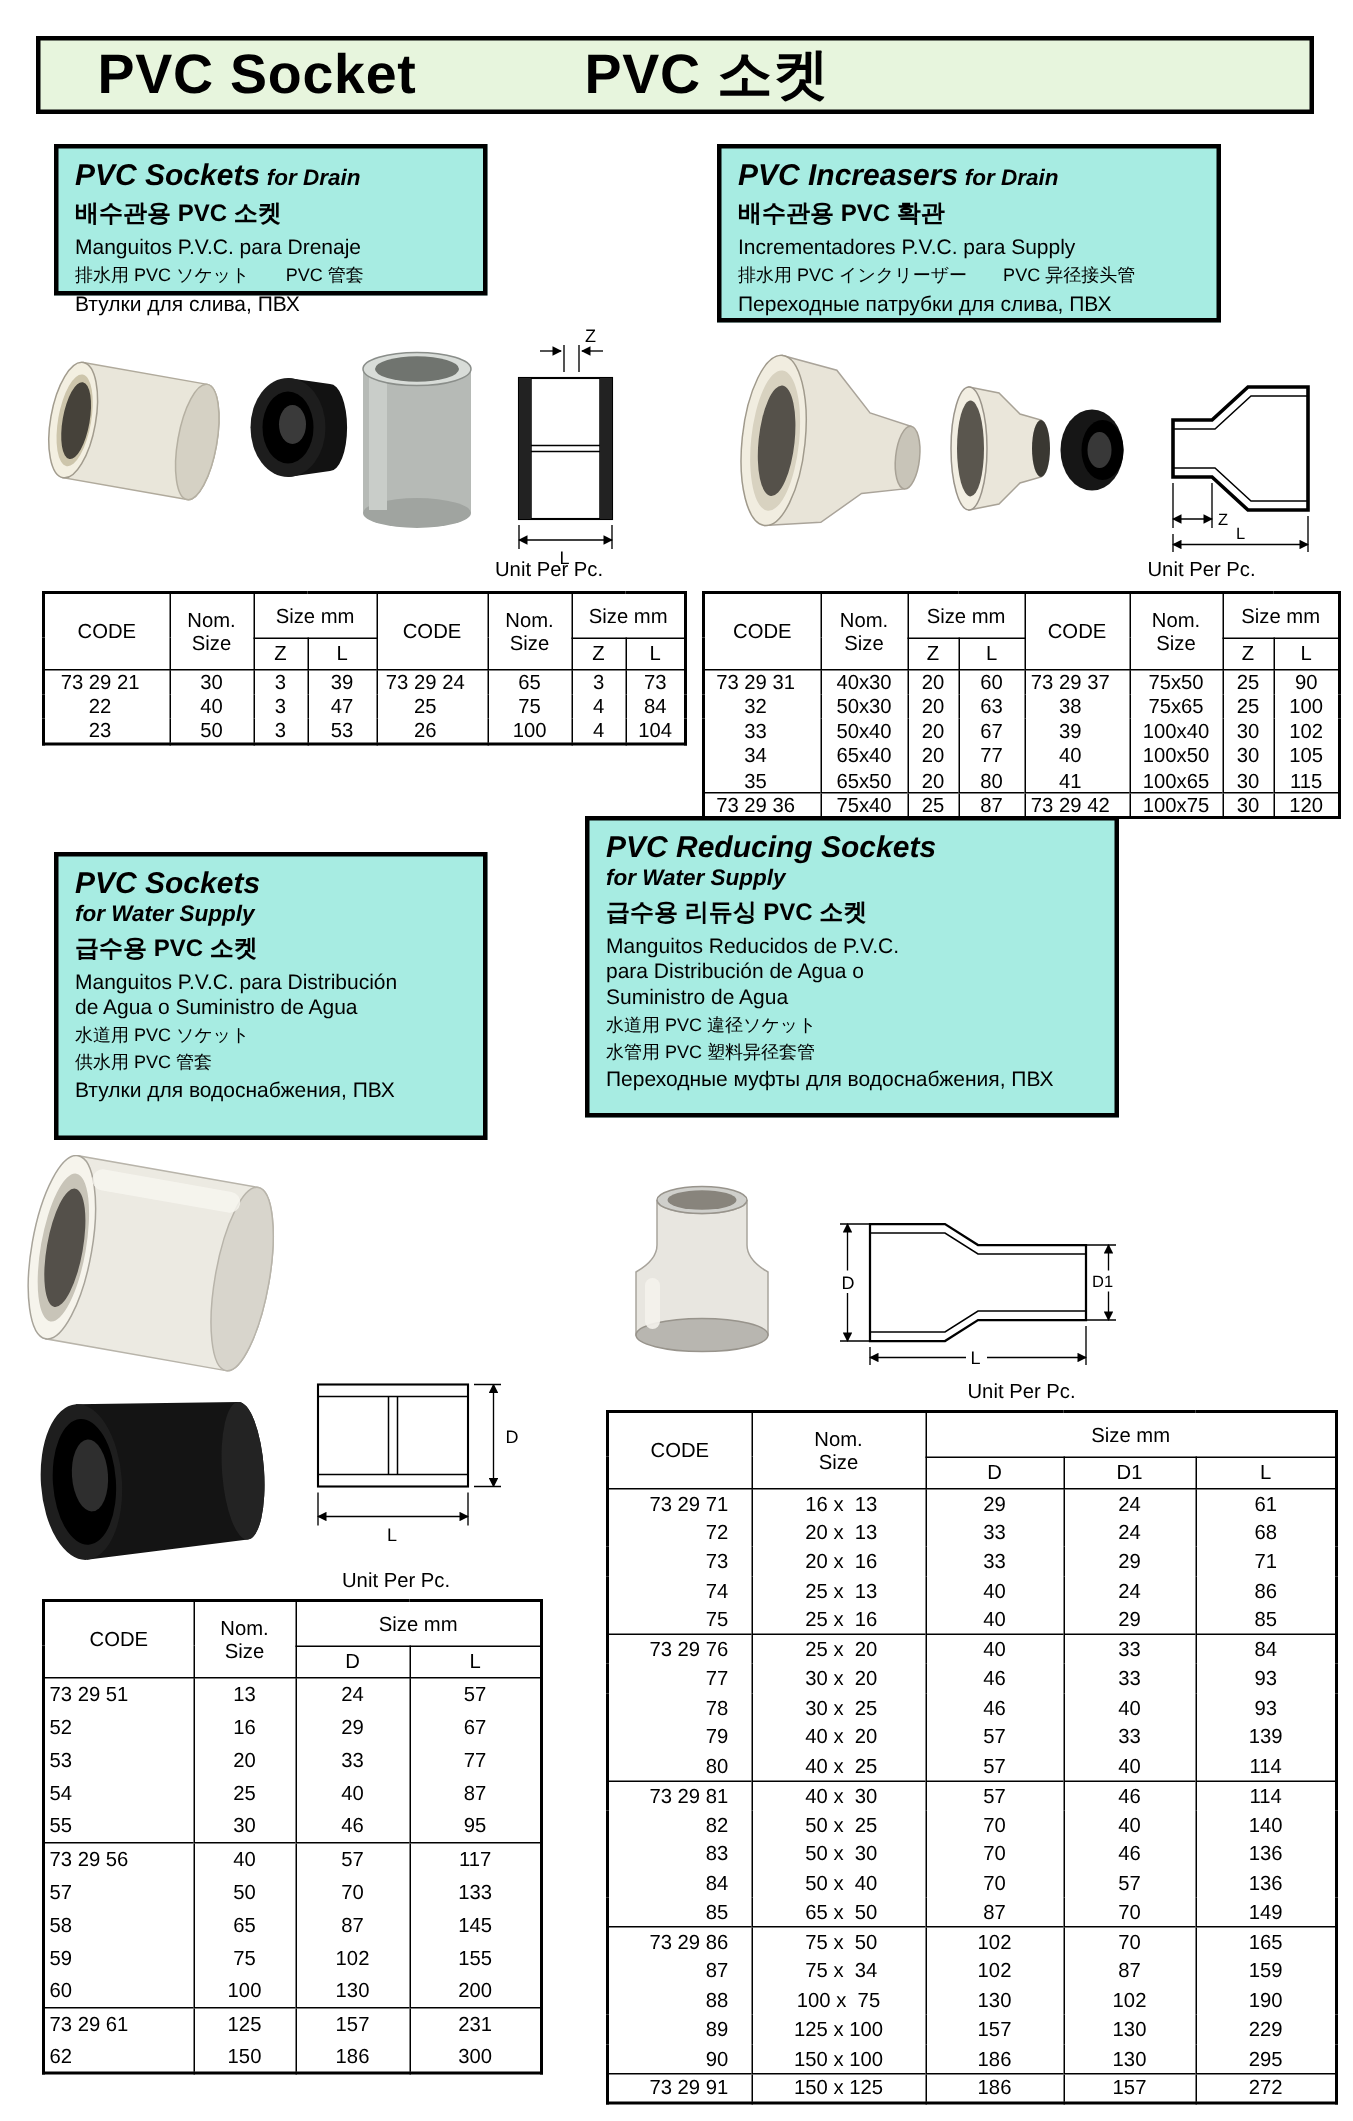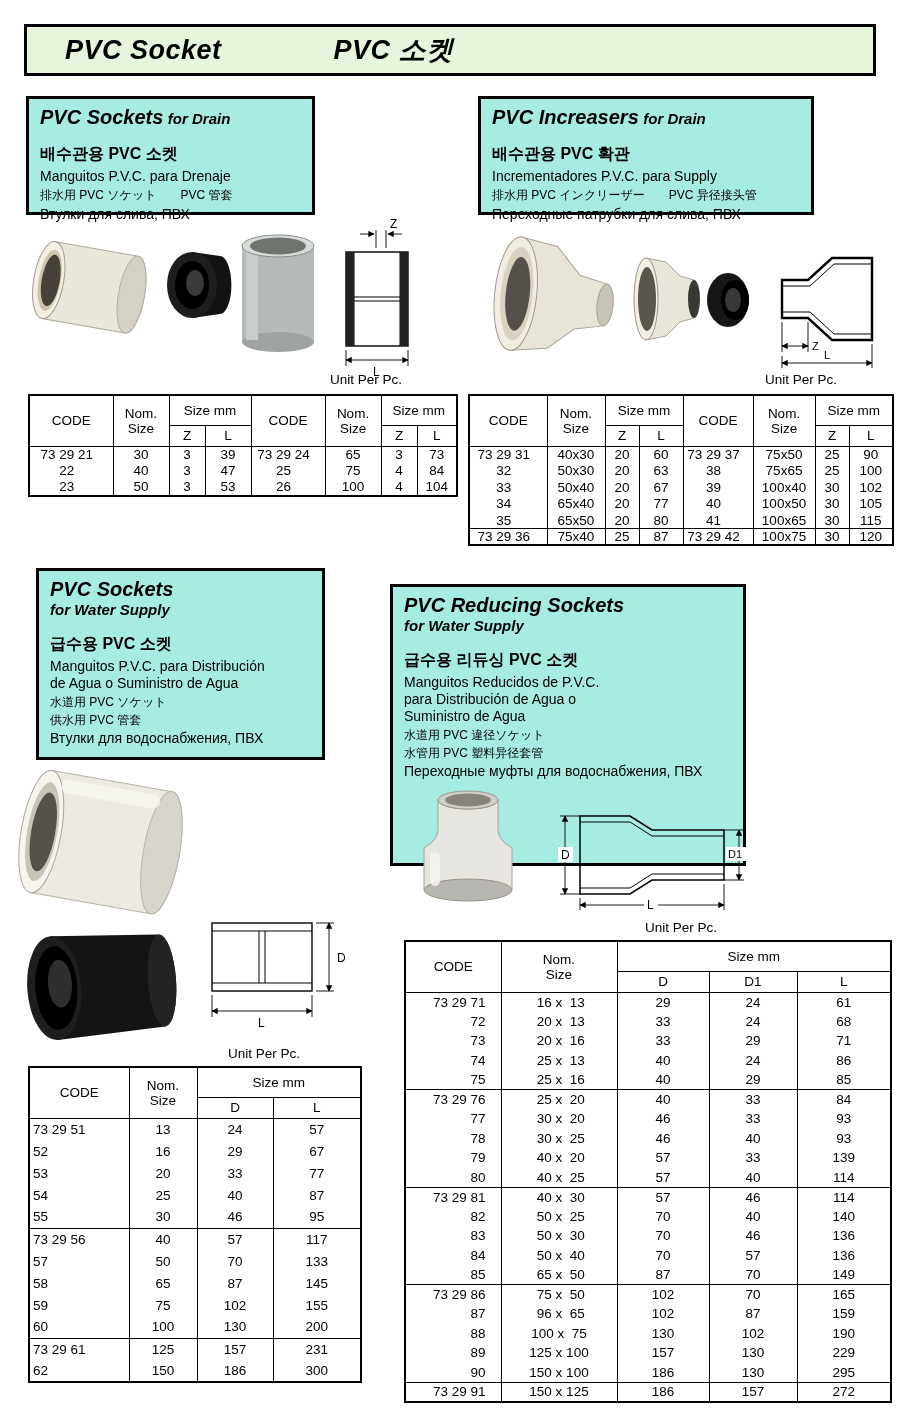--- a/index.html
+++ b/index.html
@@ -1,23 +1,23 @@
 <!DOCTYPE html>
 <html><head>
 <meta charset="utf-8">
 <style>
 *{margin:0;padding:0;box-sizing:border-box}
 html,body{background:#fff}
 .page{position:relative;width:902px;height:1414px;font-family:"Liberation Sans",sans-serif;color:#000;background:#fff;overflow:hidden}
 .header-bar{position:absolute;left:24px;top:24px;width:852px;height:52px;background:#e7f5dd;border:3px solid #000;display:flex;align-items:center;padding-left:38px;gap:112px}
-.header-title{font-size:27px;font-weight:bold;font-style:italic;letter-spacing:.5px}
+.header-title{font-size:37px;font-weight:bold;letter-spacing:.5px}
 .info-box{position:absolute;background:#a7ece2;border:3px solid #000;padding:7px 11px 8px}
 .bt-main{font-size:20px;font-weight:bold;font-style:italic}
 .bt-sub{font-size:15px;font-weight:bold;font-style:italic}
-.box-ko{font-size:16px;font-weight:bold;margin-top:15px}
+.box-ko{font-size:16px;font-weight:bold;margin-top:3px}
 .box-line{font-size:14px;margin-top:3px;white-space:pre-line;line-height:1.22}
 .box-line.ja{font-size:12px}
 .unit-label{position:absolute;font-size:13.5px;}
 .dtable{position:absolute;border-collapse:collapse;table-layout:fixed;background:#fff;font-size:13.5px;border:2px solid #000}
 .dtable th{border:1.4px solid #000;font-weight:normal;text-align:center;vertical-align:middle;font-size:13.5px;line-height:1.12;padding:2px}
 .dtable thead tr:first-child th{height:30px}
 .dtable thead tr:nth-child(2) th{height:21px}
 .dtable td{border-left:1.4px solid #000;border-right:1.4px solid #000;text-align:center;padding:0 3px}
 .dtable tr.group-start td{border-top:1.4px solid #000}
 .pre{white-space:pre-line}
@@ -44,21 +44,21 @@
         <path d="M0,0 L10,5 L0,10 z" fill="#000"></path>
       </marker>
     </defs>
   </svg>
 
   <div class="header-bar">
     <span class="header-title">PVC Socket</span>
     <span class="header-title">PVC 소켓</span>
   </div>
 
-  <div class="info-box" style="left:26px;top:96px;width:289px;height:119px">
+  <div class="info-box" style="left:36px;top:96px;width:289px;height:101px">
     <div>
       <span class="bt-main">PVC Sockets</span>
       <span class="bt-sub">for Drain</span>
     </div>
     <div class="box-ko">배수관용 PVC 소켓</div>
     <div class="box-line">Manguitos P.V.C. para Drenaje</div>
     <div class="box-line ja">排水用 PVC ソケット　　PVC 管套</div>
     <div class="box-line">Втулки для слива, ПВХ</div>
   </div>
 
@@ -450,21 +450,21 @@
         </tr>
         <tr>
           <td>62</td>
           <td>150</td>
           <td>186</td>
           <td>300</td>
         </tr>
       </tbody>
   </table>
 
-  <div class="info-box" style="left:390px;top:584px;width:356px;height:282px">
+  <div class="info-box" style="left:390px;top:544px;width:356px;height:201px">
     <div>
       <span class="bt-main">PVC Reducing Sockets</span><br>
       <span class="bt-sub">for Water Supply</span>
     </div>
     <div class="box-ko">급수용 리듀싱 PVC 소켓</div>
     <div class="box-line">Manguitos Reducidos de P.V.C.
 para Distribución de Agua o
 Suministro de Agua</div>
     <div class="box-line ja">水道用 PVC 違径ソケット</div>
     <div class="box-line ja">水管用 PVC 塑料异径套管</div>
@@ -631,21 +631,21 @@
         </tr>
         <tr class="group-start">
           <td>73 29 86</td>
           <td> 75 x  50</td>
           <td>102</td>
           <td>70</td>
           <td>165</td>
         </tr>
         <tr>
           <td>87</td>
-          <td> 96 x  65</td>
+          <td> 75 x  34</td>
           <td>102</td>
           <td>87</td>
           <td>159</td>
         </tr>
         <tr>
           <td>88</td>
           <td>100 x  75</td>
           <td>130</td>
           <td>102</td>
           <td>190</td>

